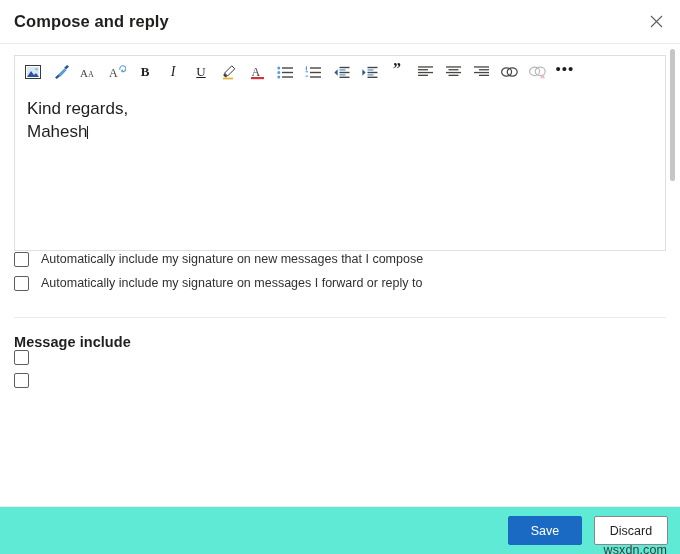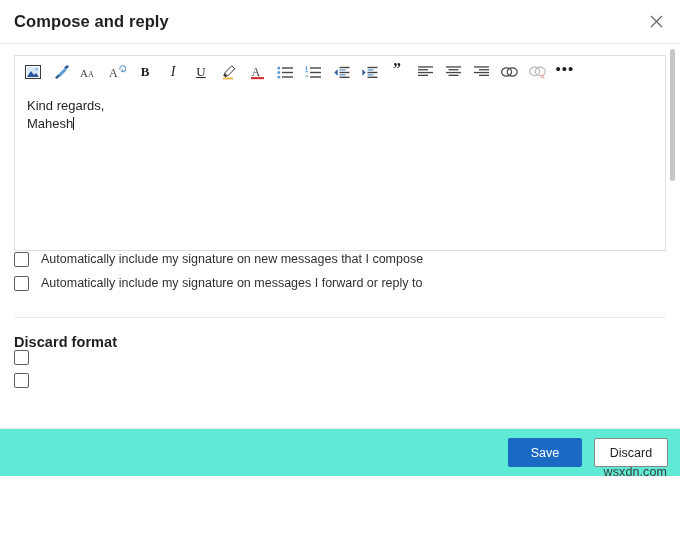--- a/index.html
+++ b/index.html
@@ -12,21 +12,21 @@
     overflow: hidden;
     background: #ffffff;
     font-family: "Liberation Sans", sans-serif;
     color: #323130;
     -webkit-font-smoothing: antialiased;
   }
 
   .dialog {
     position: relative;
     width: 680px;
-    height: 476px;
+    height: 554px;
     background: #ffffff;
     box-sizing: border-box;
     display: flex;
     flex-direction: column;
   }
 
   
   .dialog-header {
     position: relative;
     height: 43px;
@@ -166,21 +166,21 @@
     color: #201f1e;
     letter-spacing: 1px;
     line-height: 1;
     padding-bottom: 7px;
   }
   .tb-btn.disabled { opacity: 0.38; }
 
   .editor-content {
     flex: 1 1 auto;
     padding: 9px 12px;
-    font-size: 13px;
+    font-size: 17px;
     color: #201f1e;
     line-height: 1.38;
     outline: none;
     overflow: hidden;
     cursor: text;
   }
   .caret {
     display: inline-block;
     width: 1px;
     height: 13px;
@@ -445,21 +445,21 @@
       </div>
       <div class="check-row tight">
         <div class="checkbox"></div>
         <div class="check-label">Automatically include my signature on messages I forward or reply to</div>
       </div>
     </div>
 
     <div class="divider"></div>
 
     <div class="section">
-      <div class="section-title">Discard format</div>
+      <div class="section-title">Message include</div>
 
       <div class="check-row">
         <div class="checkbox"></div>
       </div>
       <div class="check-row tight">
         <div class="checkbox"></div>
       </div>
 
     </div>
 

